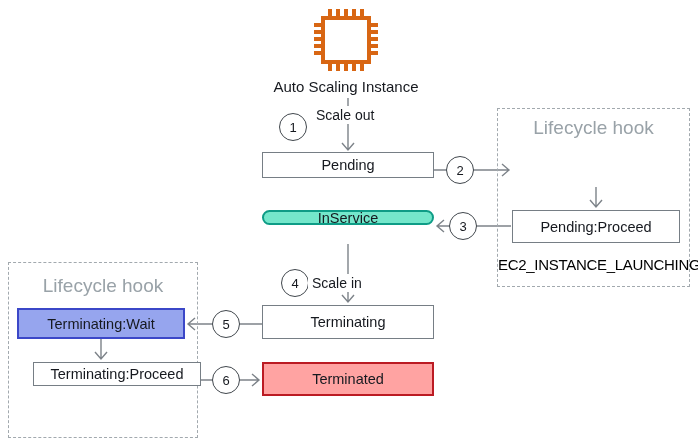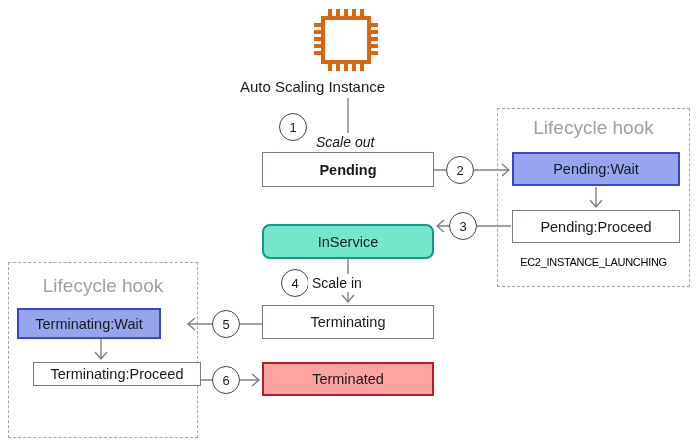--- a/index.html
+++ b/index.html
@@ -9,59 +9,59 @@
     overflow:hidden;
   }
   
   #connectors{position:absolute;left:0;top:0;z-index:0;}
   #connectors path{stroke:var(--line,#7D8389);stroke-width:1.4;fill:none;}
 
   
   .chip{position:absolute;left:308;top:9px;left:308px;z-index:1;}
 
   .asi-title{
-    position:absolute;left:240px;top:78px;width:212px;
+    position:absolute;left:240px;top:78px;width:212px;text-align:center;
     font-size:15px;z-index:2;
   }
 
   
   .box{
     position:absolute;display:flex;align-items:center;justify-content:center;
     background:#fff;border:1px solid var(--box-border,#767E85);
     font-size:14.5px;box-sizing:border-box;z-index:1;
   }
   .box.blue{background:var(--wait-fill,#96A5EE);border:2px solid var(--wait-border,#3B47C8);}
   .box.mint{background:var(--inservice-fill,#74E7CB);border:2px solid var(--inservice-border,#0E9C86);}
   .box.salmon{background:var(--terminated-fill,#FFA3A2);border:2px solid var(--terminated-border,#BB1B23);}
 
-  #box-pending{left:262px;top:152px;width:172px;height:35px;font-weight:bold;}
-  #box-inservice{left:262px;top:224px;width:172px;height:35px;border-radius:8px;}
+  #box-pending{left:262px;top:152px;width:172px;height:26px;}
+  #box-inservice{left:262px;top:210px;width:172px;height:15px;border-radius:8px;}
   #box-terminating{left:262px;top:305px;width:172px;height:34px;}
   #box-terminated{left:262px;top:362px;width:172px;height:34px;}
 
   #box-pending-wait{left:512px;top:152px;width:168px;height:34px;}
   #box-pending-proceed{left:512px;top:210px;width:168px;height:33px;}
-  #box-terminating-wait{left:17px;top:308px;width:144px;height:31px;}
+  #box-terminating-wait{left:17px;top:308px;width:168px;height:31px;}
   #box-terminating-proceed{left:17px;top:362px;width:168px;height:24px;margin-left:16px;}
 
   
   .hook{
     position:absolute;border:1px dashed var(--hook-border,#A2A9AE);
     box-sizing:border-box;z-index:0;
   }
   #hook-launching{left:497px;top:108px;width:193px;height:179px;}
   #hook-terminating{left:8px;top:262px;width:190px;height:176px;}
   .hook-title{
     position:absolute;width:100%;text-align:center;font-size:19px;
     color:var(--hook-title,#99A2A8);
   }
   #hook-launching .hook-title{top:8px;}
   #hook-terminating .hook-title{top:12px;}
   .hook-event{
-    position:absolute;width:100%;text-align:center;font-size:11px;
+    position:absolute;width:100%;text-align:center;font-size:15px;
     letter-spacing:-0.3px;color:#000;
   }
   #hook-launching .hook-event{top:147px;}
   #hook-terminating .hook-event{top:144px;}
 
   
   .stepc{
     position:absolute;width:26px;height:26px;border-radius:50%;
     background:#fff;border:1.5px solid var(--circle-border,#41474D);
     display:flex;align-items:center;justify-content:center;
@@ -71,21 +71,21 @@
   #step-2{left:446px;top:156px;}
   #step-3{left:449px;top:212px;}
   #step-4{left:281px;top:269px;}
   #step-5{left:212px;top:310px;}
   #step-6{left:212px;top:366px;}
 
   
   .scale-label{
     position:absolute;background:#fff;font-size:14px;padding:1px 4px;z-index:2;
   }
-  #label-scale-out{left:312px;top:133px;font-style:italic;}
+  #label-scale-out{left:312px;top:106px;}
   #label-scale-in{left:308px;top:274px;}
 </style>
 </head>
 <body>
 
 <div id="stage">
 
   <svg id="connectors" width="698" height="444" viewBox="0 0 698 444">
     <path d="M348,98 V149 M342,143 L348,150 L354,143"></path>
     <path d="M434,170 H508 M502,164 L509,170 L502,176"></path>
@@ -129,21 +129,20 @@
 
   <div class="box" id="box-pending">Pending</div>
   <div class="box mint" id="box-inservice">InService</div>
   <div class="box" id="box-terminating">Terminating</div>
   <div class="box salmon" id="box-terminated">Terminated</div>
 
   <div class="hook" id="hook-launching">
     <div class="hook-title">Lifecycle hook</div>
     <div class="hook-event">EC2_INSTANCE_LAUNCHING</div>
   </div>
-  <div class="box blue" id="box-pending-wait">Pending:Wait</div>
   <div class="box" id="box-pending-proceed">Pending:Proceed</div>
 
   <div class="hook" id="hook-terminating">
     <div class="hook-title">Lifecycle hook</div>
   </div>
   <div class="box blue" id="box-terminating-wait">Terminating:Wait</div>
   <div class="box" id="box-terminating-proceed">Terminating:Proceed</div>
 
   <div class="stepc" id="step-1">1</div>
   <div class="stepc" id="step-2">2</div>

